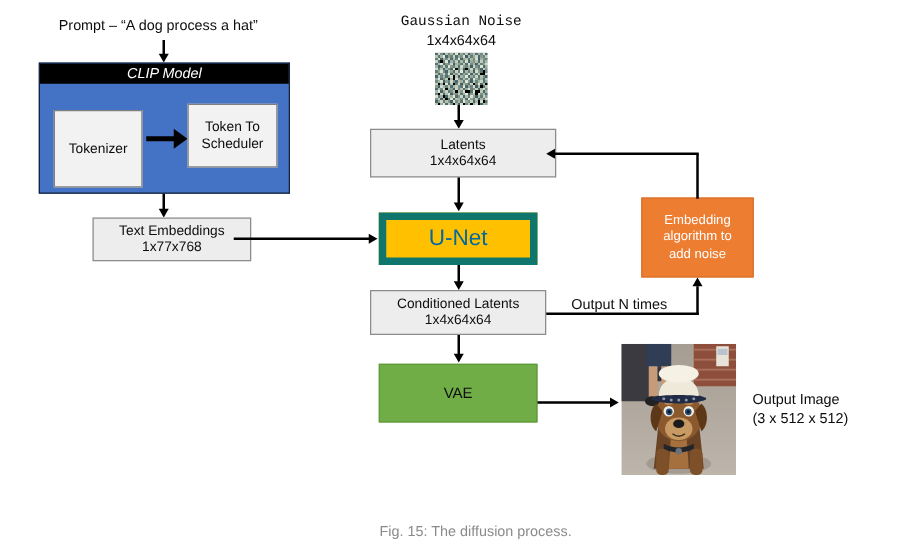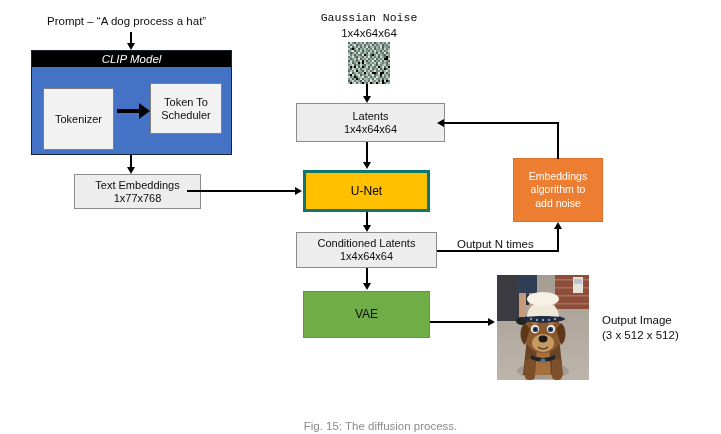--- a/index.html
+++ b/index.html
@@ -52,23 +52,23 @@
     color: #ffffff;
     font-size: 11.5px;
     display: flex;
     align-items: center;
     justify-content: center;
     box-sizing: border-box;
     font-style: italic;
   }
   .unet-box {
     background: #FFC000;
-    border: 3px solid #0f766e;
-    color: #000000;
-    font-size: 12px;
+    border: 6px solid #0f766e;
+    color: #0369a1;
+    font-size: 18px;
   }
   .sched-box {
     background: #ED7D31;
     border: 1px solid #d8702a;
     color: #ffffff;
     font-size: 10.5px;
     line-height: 1.3;
   }
   .vae-box {
     background: #70AD47;
@@ -647,21 +647,21 @@
     <div>Conditioned Latents</div>
     <div>1x4x64x64</div>
   </div>
 
   <div class="abs ln-h" style="left:437px; top:250px; width:122px;"></div>
   <div class="abs ln-v" style="left:557px; top:229px; height:23px;"></div>
   <div class="abs arrow-up" style="left:554px; top:222px;"></div>
   <div class="abs plain" style="left:457px; top:237px;">Output N times</div>
 
   <div class="abs box sched-box" style="left:513px; top:158px; width:90px; height:64px;">
-    <div>Embeddings</div>
+    <div>Embedding</div>
     <div>algorithm to</div>
     <div>add noise</div>
   </div>
 
   <div class="abs ln-v" style="left:557px; top:123px; height:36px;"></div>
   <div class="abs ln-h" style="left:444px; top:122px; width:115px;"></div>
   <div class="abs arrow-left" style="left:437px; top:118.5px;"></div>
 
   <div class="abs ln-v" style="left:366px; top:268px; height:16px;"></div>
   <div class="abs arrow-down" style="left:362.5px; top:283px;"></div>

